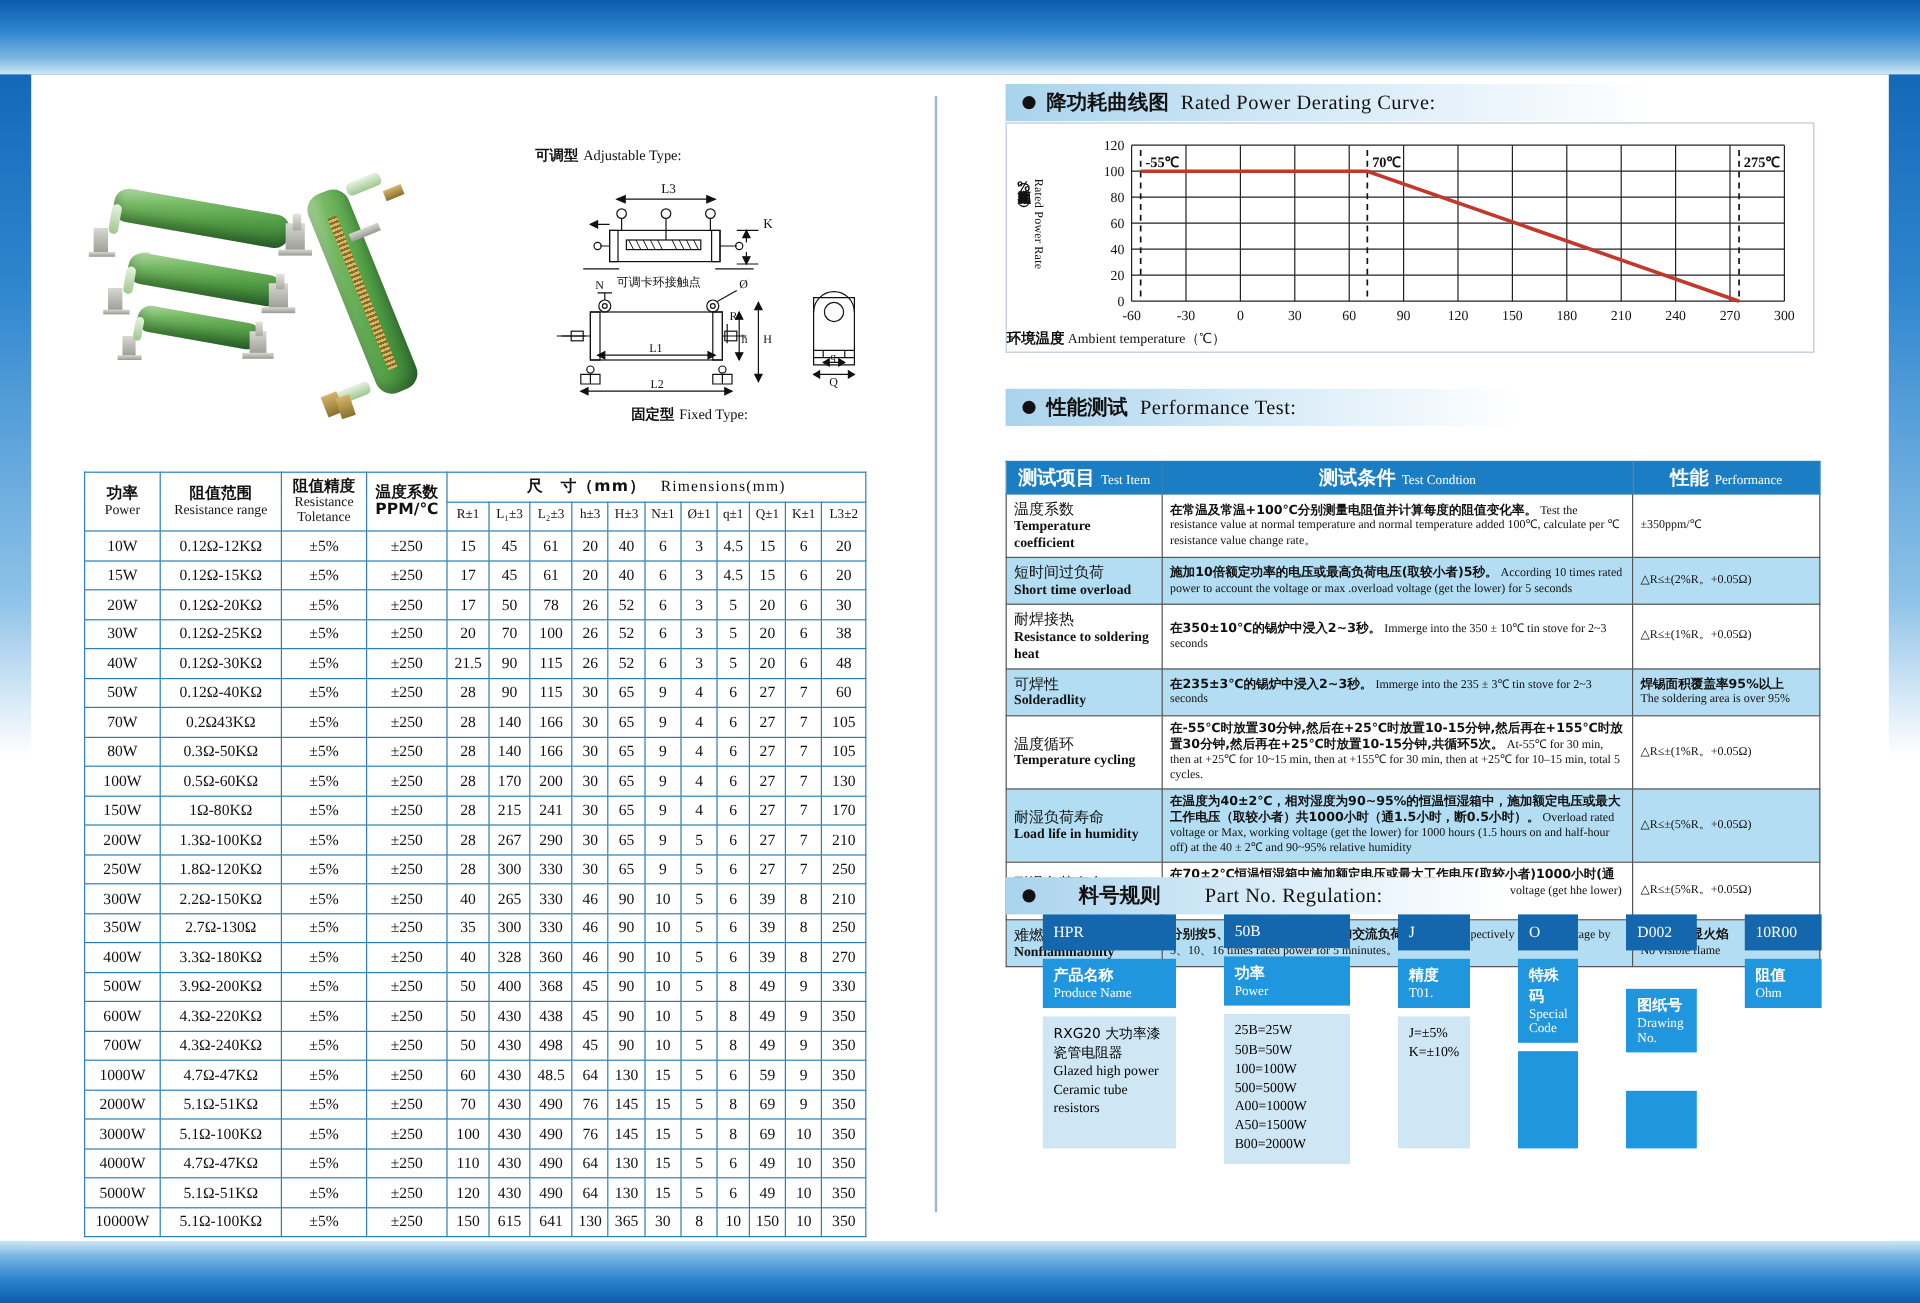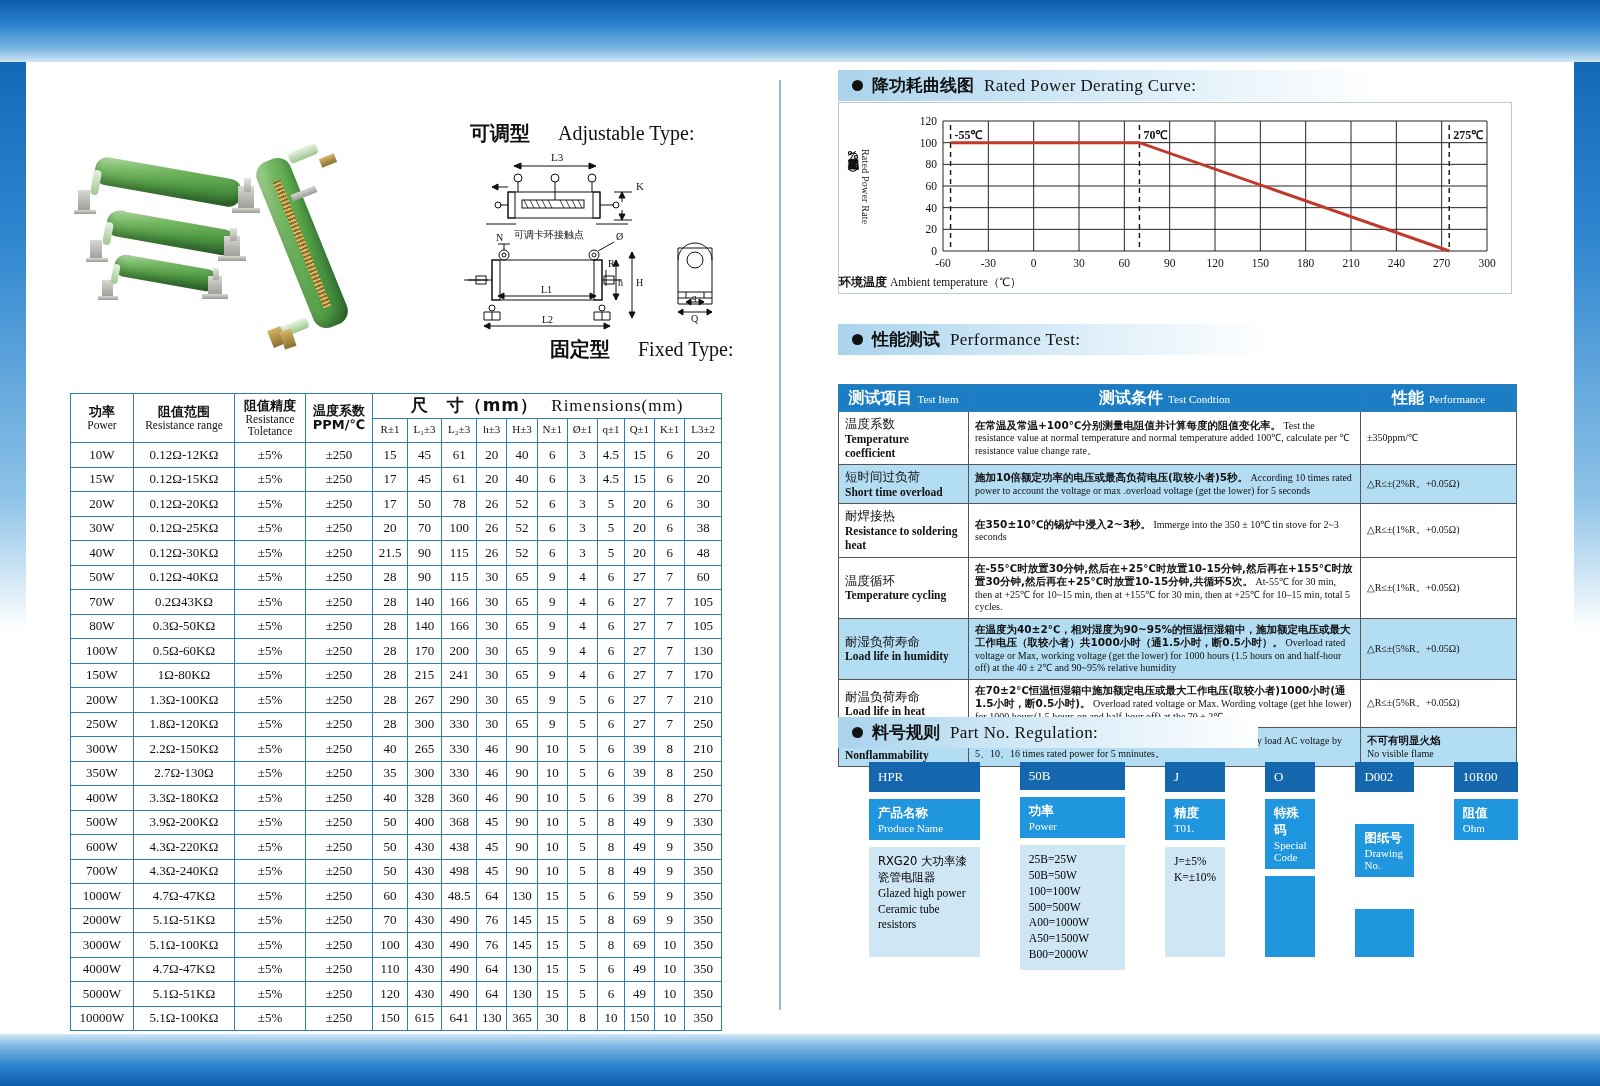--- a/index.html
+++ b/index.html
@@ -22,34 +22,34 @@
 
   .photo{position:absolute;left:46px;top:78px;width:370px;height:215px;}
   .res-body{position:absolute;border-radius:12px;
      background:linear-gradient(170deg,#b5dca8 0%,#76b964 28%,#4f9943 60%,#2f7030 100%);
      box-shadow:inset 0 -6px 10px rgba(0,0,0,.25);}
   .res-cap{position:absolute;background:linear-gradient(180deg,#e8f3e2,#9dc78f);border-radius:4px;}
   .bracket{position:absolute;background:linear-gradient(180deg,#d8d8d4,#9a9a93);}
   .tab{position:absolute;background:linear-gradient(180deg,#e6e6e2,#a8a8a0);}
 
   .dwg{position:absolute;}
-  .dwg-title{font-size:20px;color:#111;margin-left:24px;}
+  .dwg-title{font-size:12px;color:#111;}
   .cn{font-family:"DejaVu Sans",sans-serif;font-weight:bold;}
 
   
   .spec{position:absolute;left:44px;top:331px;width:652px;
      border-collapse:collapse;font-size:12.5px;color:#111;background:#fff;}
   .spec td,.spec th{border:1px solid #2f7fb5;text-align:center;padding:0;
      height:23.5px;line-height:1.05;font-weight:normal;}
   .spec thead th{border:1px solid #2f7fb5;}
   .spec .hcn{font-family:"DejaVu Sans",sans-serif;font-size:13px;font-weight:bold;}
   .spec .hen{font-size:11.5px;font-family:"Liberation Serif",serif;}
   .spec td{font-size:13px;font-family:"Liberation Serif",serif;}
   .spec td.pw{font-size:13px;}
-  .spec .dimhdr{font-size:17px;letter-spacing:1px;}
+  .spec .dimhdr{font-size:13px;letter-spacing:1px;}
   .spec .sub{font-size:11px;}
 
   
   .rightpanel{position:absolute;left:806px;top:62px;width:740px;height:972px;}
   .sechdr{position:absolute;height:31px;
      background:linear-gradient(90deg,#a9d3ec 0%,#cfe7f6 40%,#ffffff 100%);
      display:flex;align-items:center;padding-left:14px;box-sizing:border-box;}
   .sechdr .dot{width:11px;height:11px;border-radius:50%;background:#111;margin-right:9px;flex:none;}
   .sechdr .t-cn{font-family:"DejaVu Sans",sans-serif;font-weight:bold;font-size:17px;color:#111;}
   .sechdr .t-en{font-size:17px;color:#111;margin-left:10px;letter-spacing:.4px;}
@@ -833,20 +833,31 @@
           <tr>
             <td class="item">
               <span class="cn">耐焊接热</span>
               <span class="en">Resistance to soldering heat</span>
             </td>
             <td class="cond"><span class="cn">在350±10℃的锡炉中浸入2~3秒。</span> <span class="en">Immerge into the 350 ± 10℃ tin stove for 2~3 seconds</span></td>
             <td class="res">
               <span class="en">△R≤±(1%R。+0.05Ω)</span>
             </td>
           </tr>
+          <tr class="alt">
+            <td class="item">
+              <span class="cn">可焊性</span>
+              <span class="en">Solderadlity</span>
+            </td>
+            <td class="cond"><span class="cn">在235±3℃的锡炉中浸入2~3秒。</span> <span class="en">Immerge into the 235 ± 3℃ tin stove for 2~3 seconds</span></td>
+            <td class="res">
+              <span class="cn">焊锡面积覆盖率95%以上</span>
+              <span class="en">The soldering area is over 95%</span>
+            </td>
+          </tr>
           <tr>
             <td class="item">
               <span class="cn">温度循环</span>
               <span class="en">Temperature cycling</span>
             </td>
             <td class="cond"><span class="cn">在-55℃时放置30分钟,然后在+25℃时放置10-15分钟,然后再在+155℃时放置30分钟,然后再在+25℃时放置10-15分钟,共循环5次。</span> <span class="en">At-55℃ for 30 min, then at +25℃ for 10~15 min, then at +155℃ for 30 min, then at +25℃ for 10–15 min, total 5 cycles.</span></td>
             <td class="res">
               <span class="en">△R≤±(1%R。+0.05Ω)</span>
             </td>
           </tr>
@@ -877,21 +888,21 @@
             </td>
             <td class="cond"><span class="cn">分别按5、10、16倍额定功率加交流负荷5分钟。</span> <span class="en">Respectively load AC voltage by 5、10、16 times rated power for 5 mninutes。</span></td>
             <td class="res">
               <span class="cn">不可有明显火焰</span>
               <span class="en">No visible flame</span>
             </td>
           </tr>
         </tbody>
     </table>
 
-    <div class="sechdr" style="left:32px;top:655px;width:420px;">
+    <div class="sechdr" style="left:32px;top:669px;width:420px;gap:27px;">
       <span class="dot"></span>
       <span class="t-cn">料号规则</span>
       <span class="t-en">Part No. Regulation:</span>
     </div>
 
     <div class="pncols" id="pn-cols">
         <div class="pncol" style="width: 190px;">
           <div class="pncode">HPR</div>
           <div class="pnname">
             <span class="cn">产品名称</span>

